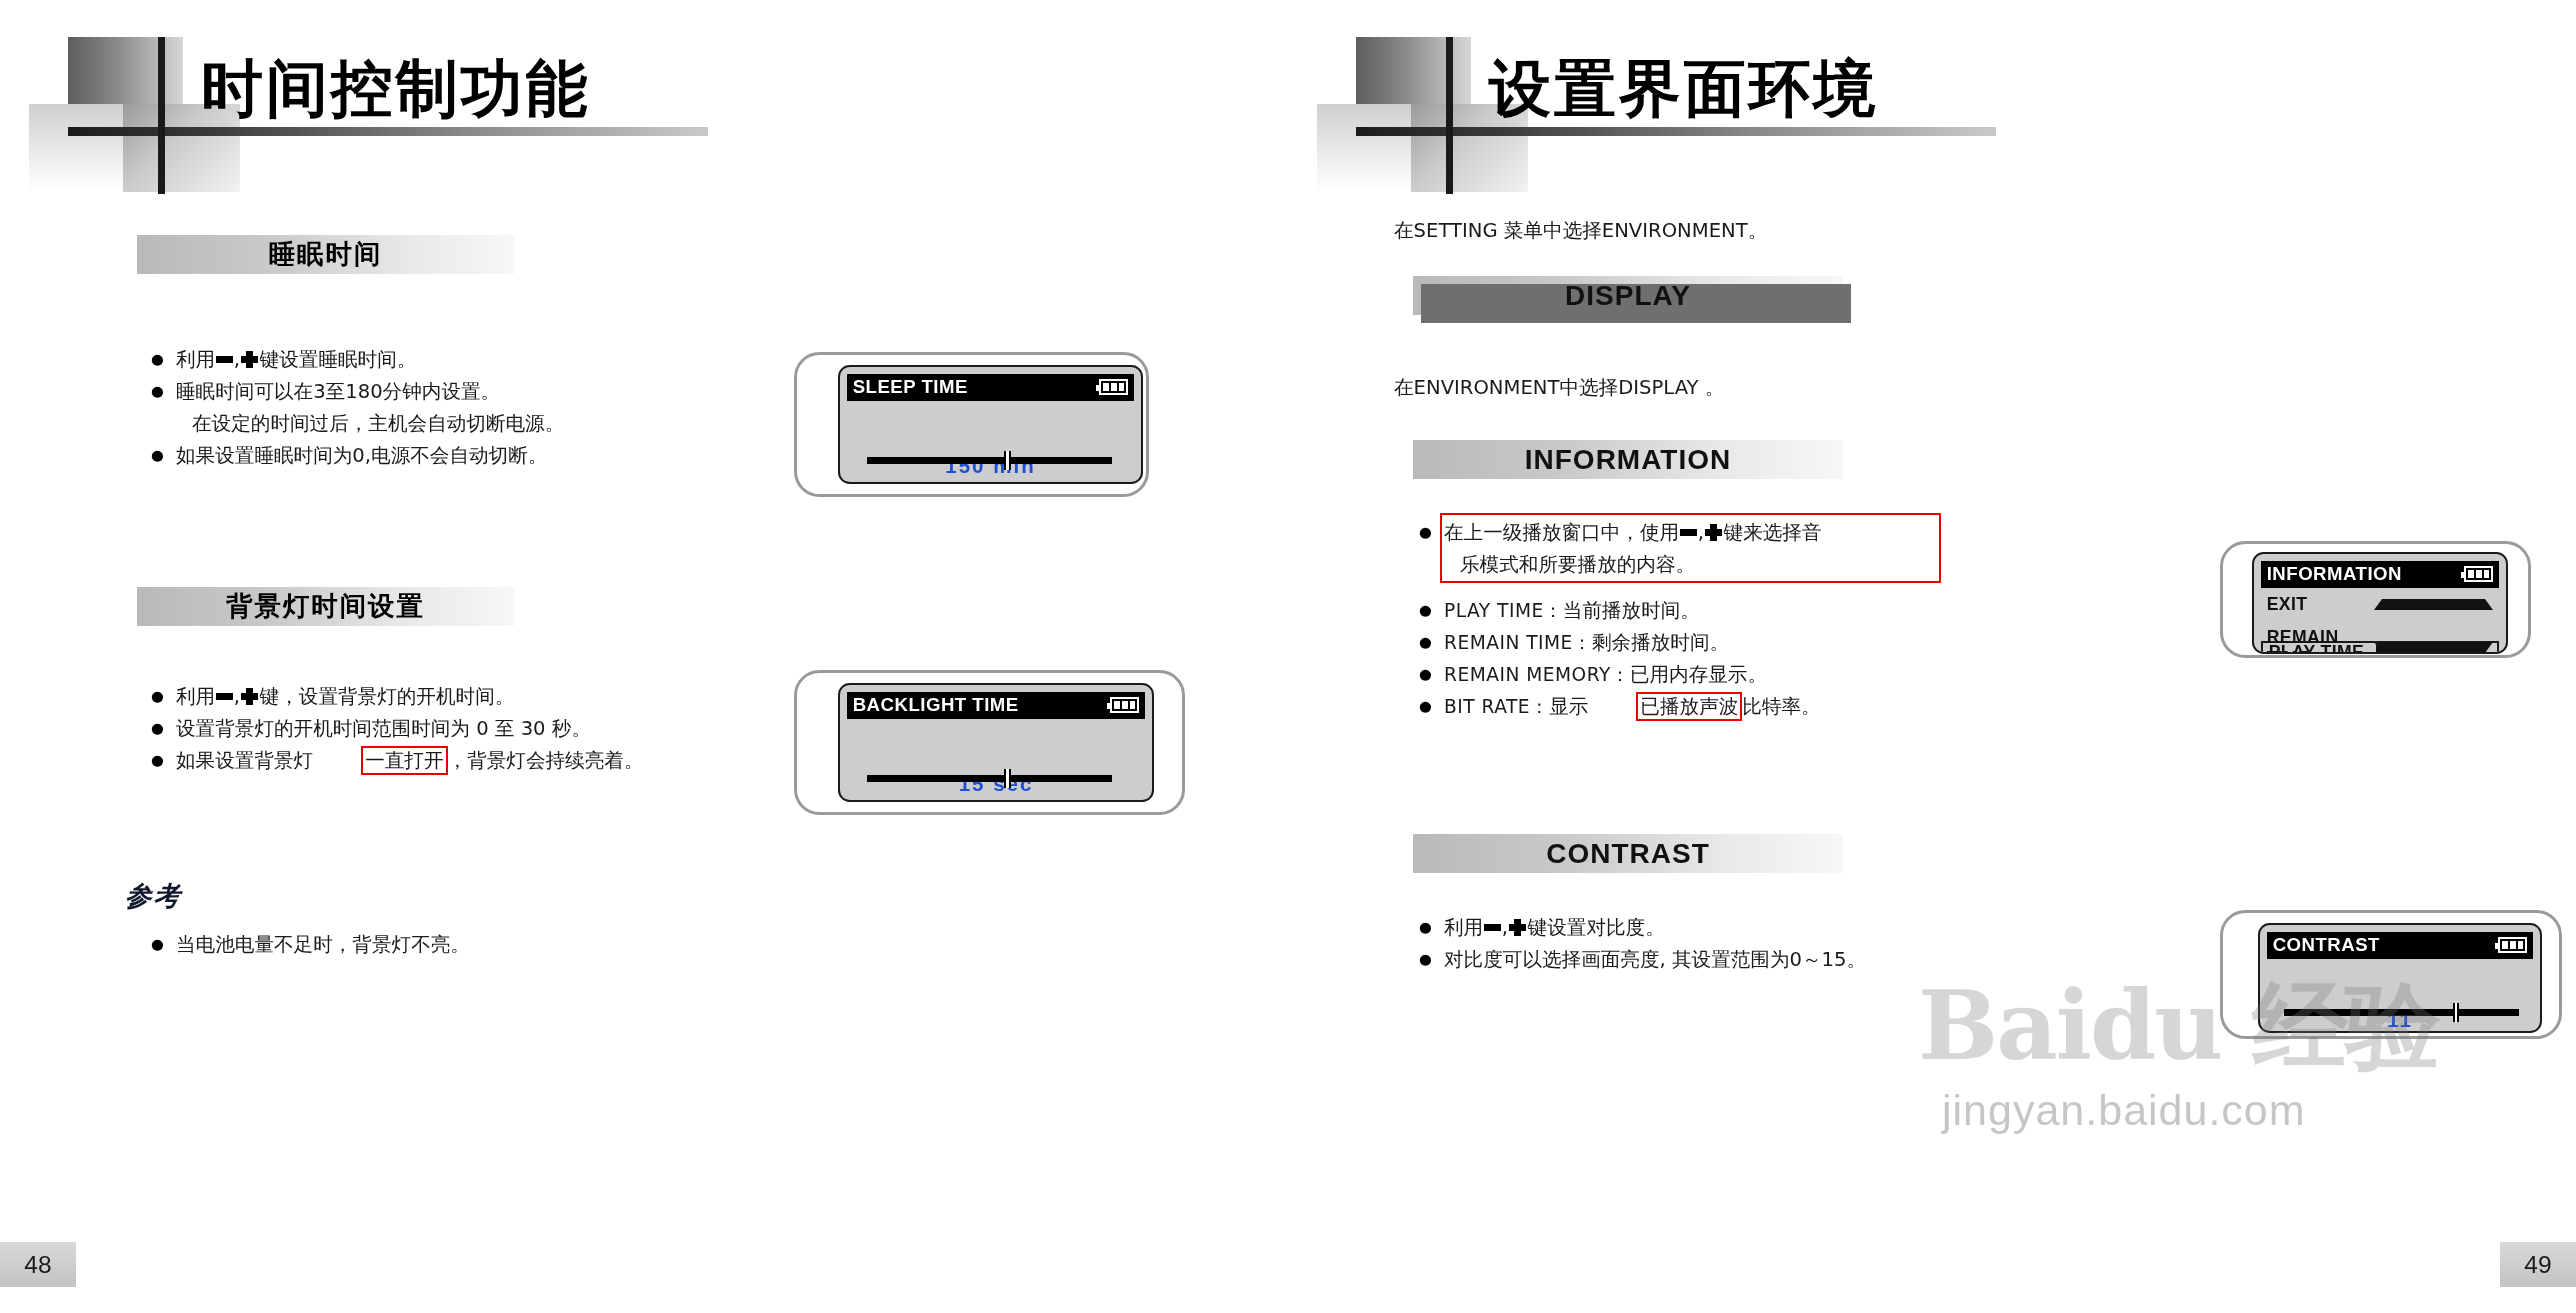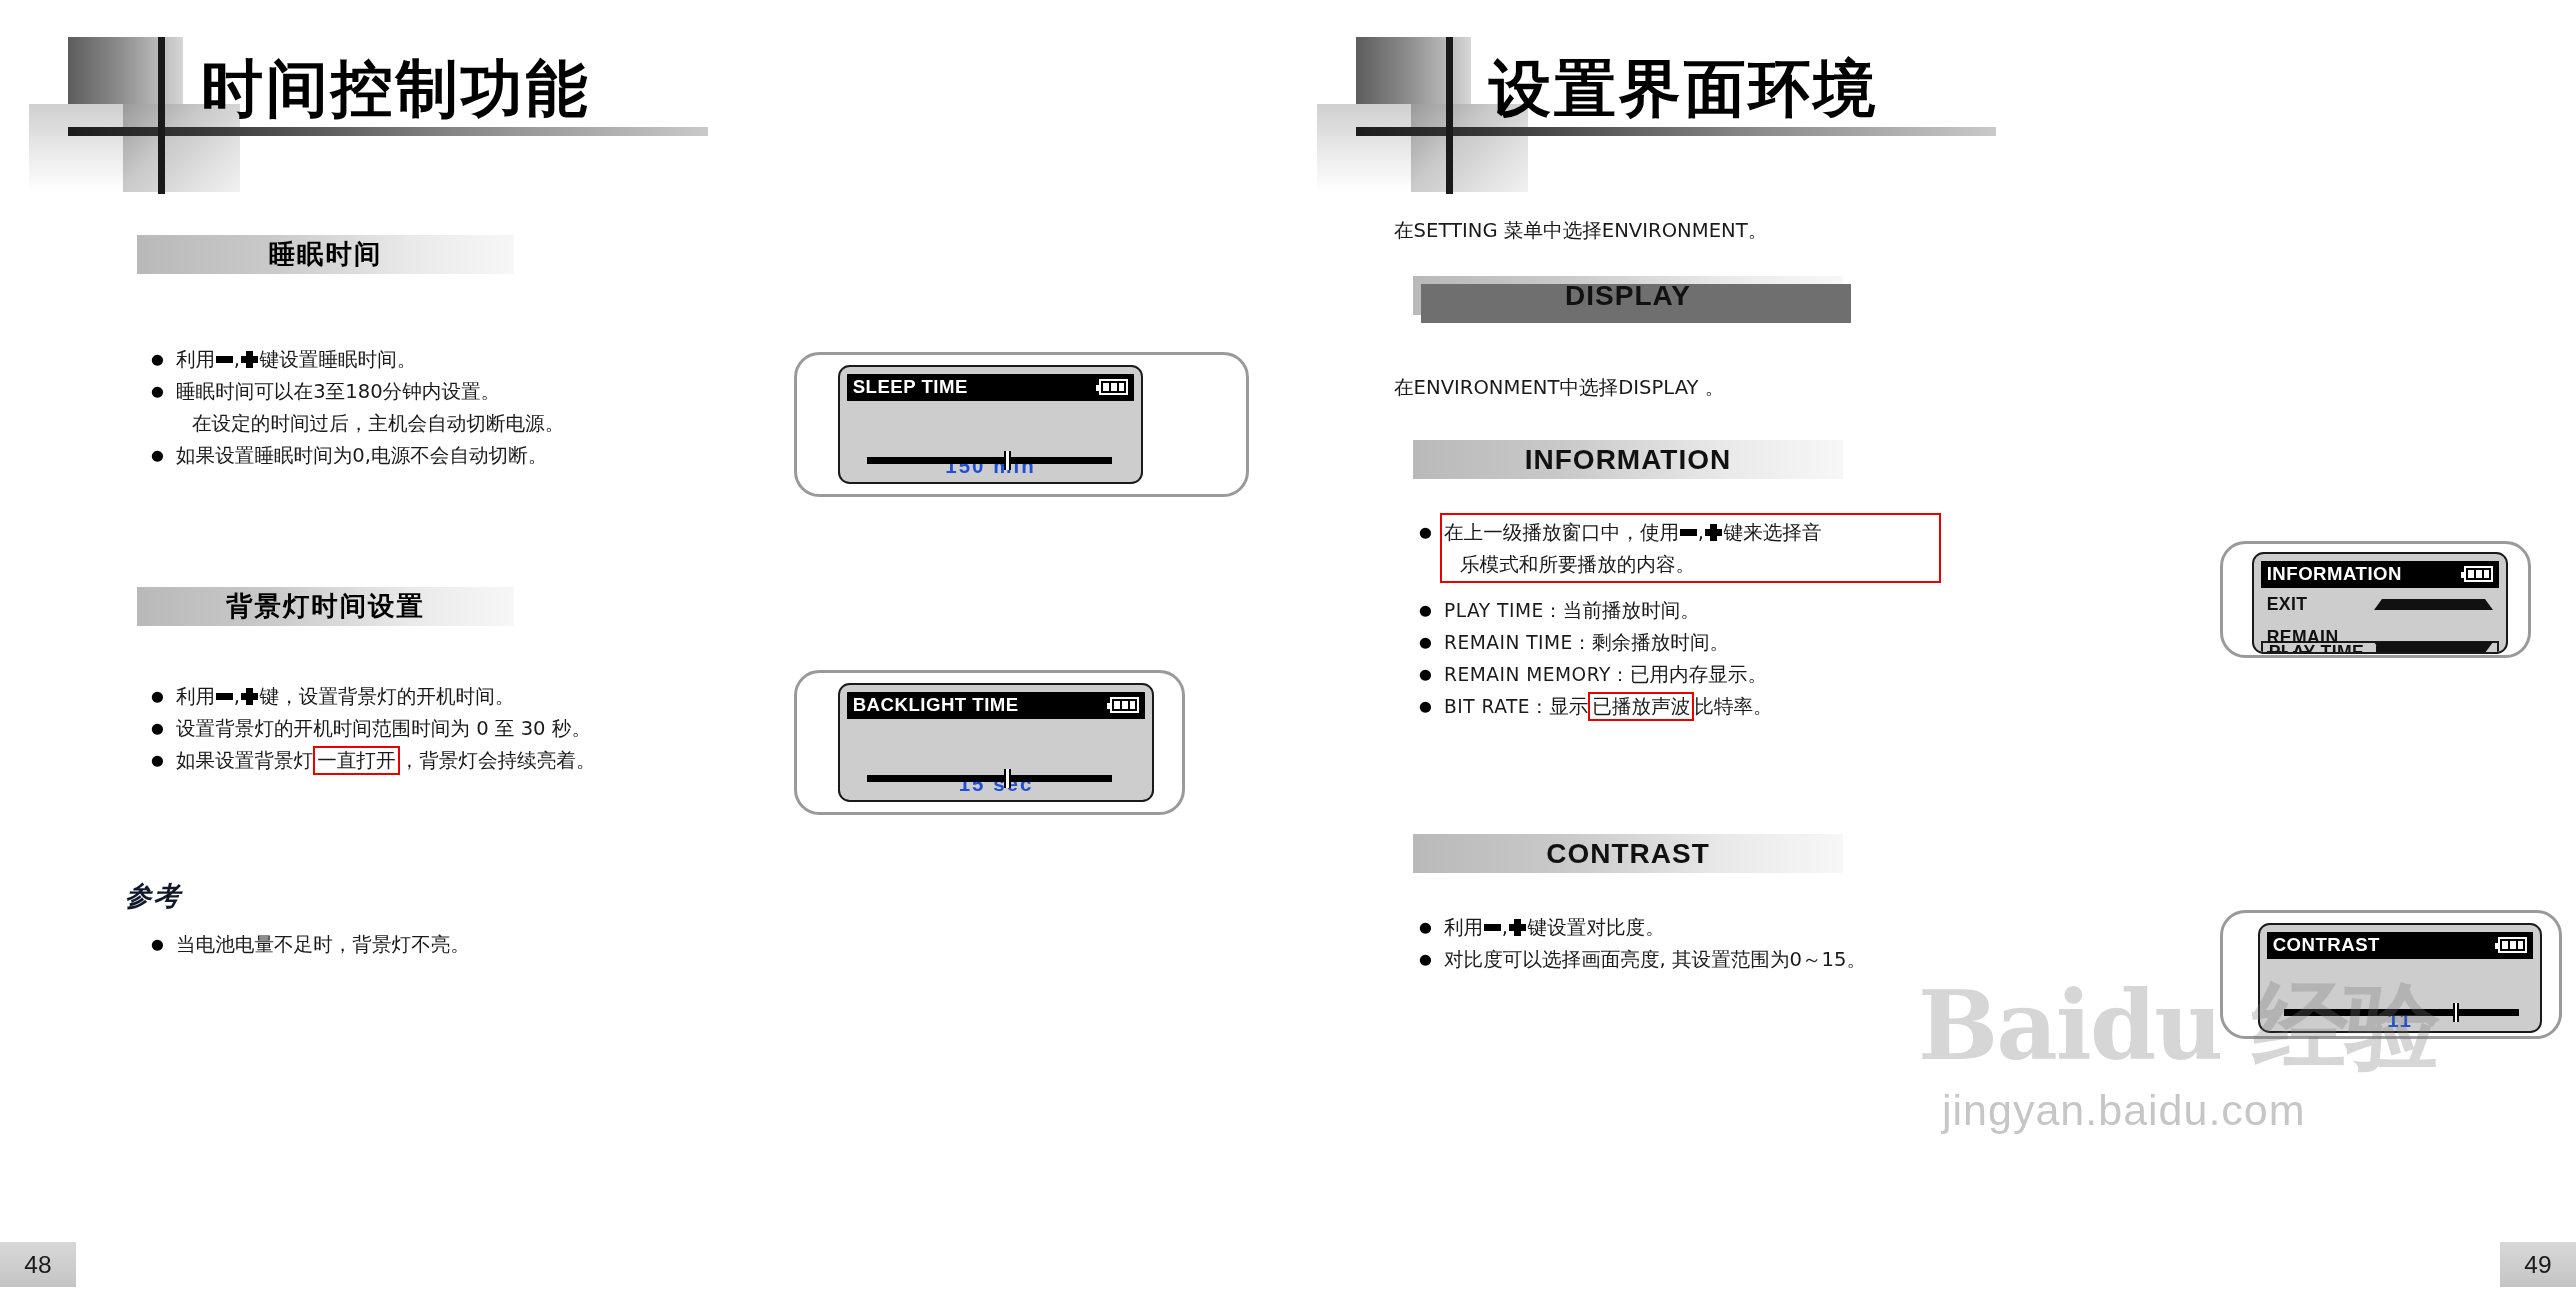--- a/index.html
+++ b/index.html
@@ -155,20 +155,21 @@
     background: #000;
   }
   .sym-plus::before { left: 0; top: 4.9px; width: 16.6px; height: 6.8px; }
   .sym-plus::after  { left: 4.9px; top: 0; width: 6.8px; height: 16.6px; }
 
   .redbox {
     border: 2.9px solid #e60000;
     padding: 0 2px;
     display: inline-block;
     line-height: 25.4px;
+    margin-left: 48px;
   }
   .redbox-multi {
     position: absolute;
     border: 2.9px solid #e60000;
     pointer-events: none;
   }
 
   
   .ref-title {
     position: absolute;
@@ -362,21 +363,21 @@
 
     <div class="bullets" style="left:149px; top:344px; width:607px;">
       <div class="bl dot">
         <span>利用</span><span class="sym-minus"></span>,<span class="sym-plus"></span><span>键设置睡眠时间。</span>
       </div>
       <div class="bl dot">睡眠时间可以在3至180分钟内设置。</div>
       <div class="bl cont">在设定的时间过后，主机会自动切断电源。</div>
       <div class="bl dot">如果设置睡眠时间为0,电源不会自动切断。</div>
     </div>
 
-    <div class="device" style="left:794px; top:352px; width:455px; height:145px;padding-left:19px;">
+    <div class="device" style="left:794px; top:352px; width:355px; height:145px;padding-left:19px;">
       <div class="lcd" style="left:41px; top:9.8px; width:305px; height:119px;">
         <div class="lcd-title">
           <span class="lcd-title-text">SLEEP TIME</span>
           <span class="battery">
               <i></i>
               <i></i>
               <i></i>
             </span>
         </div>
         <div class="lcd-value" style="top:53px;">150  min</div>

